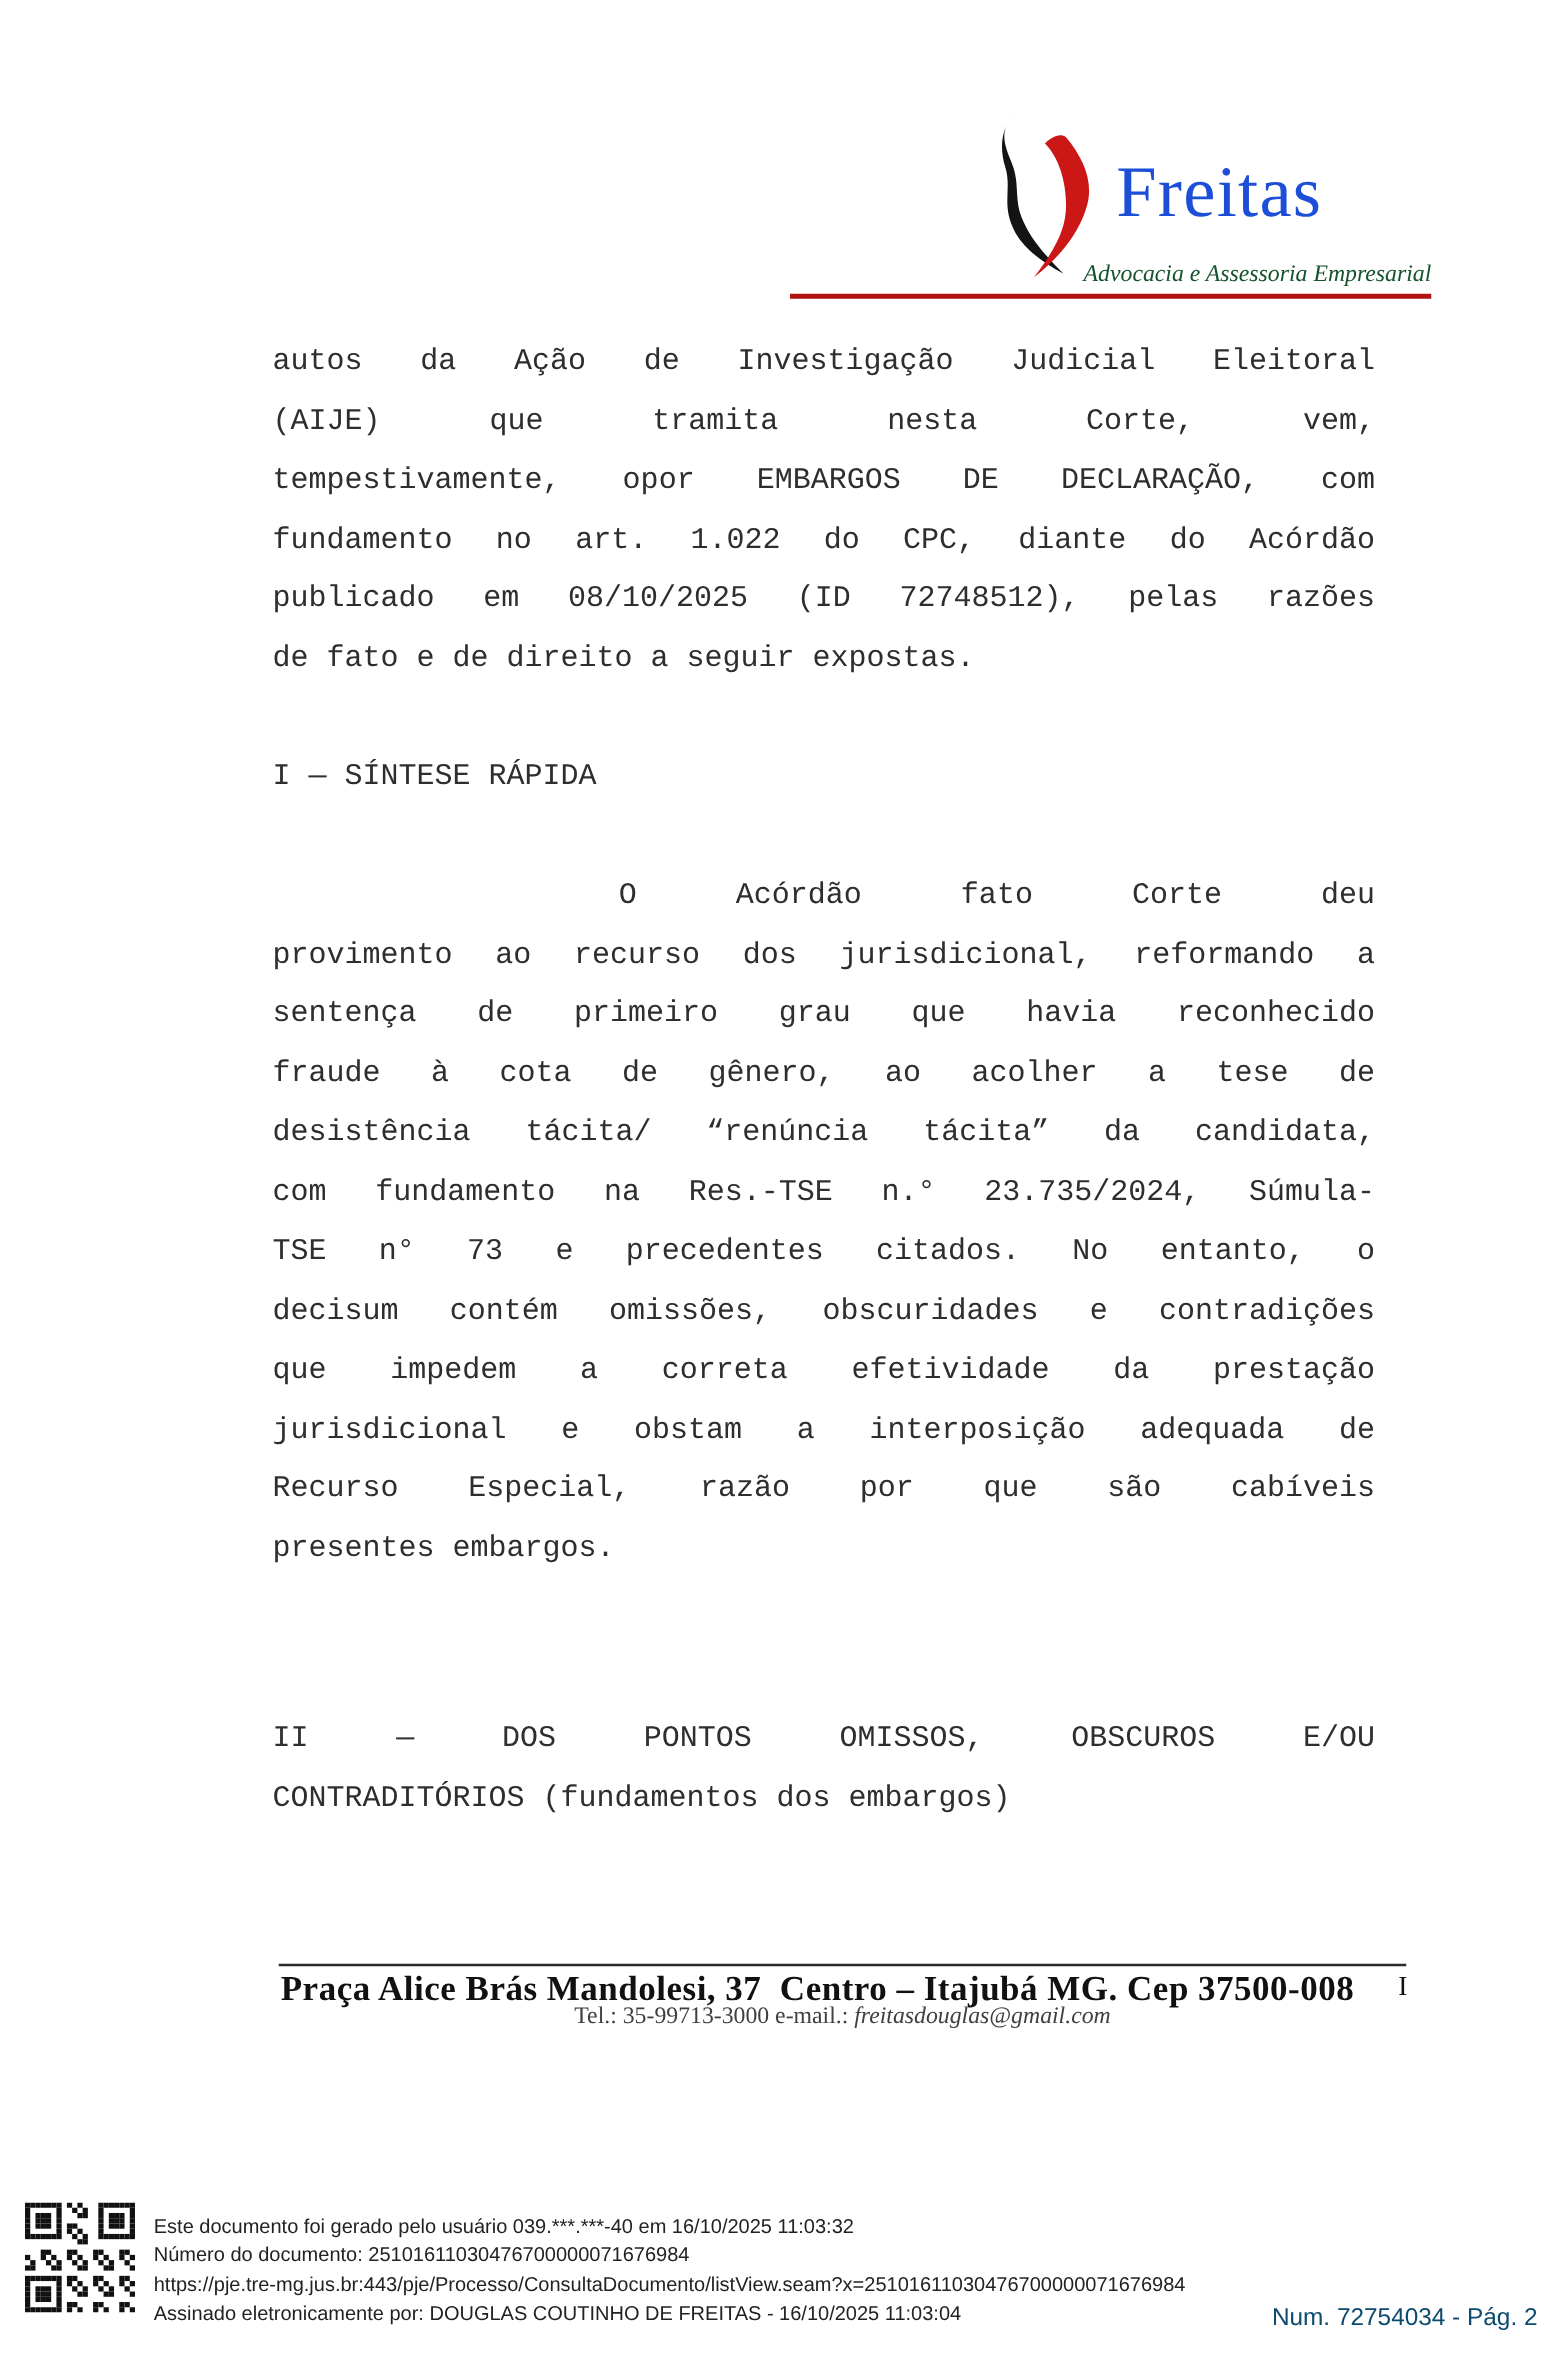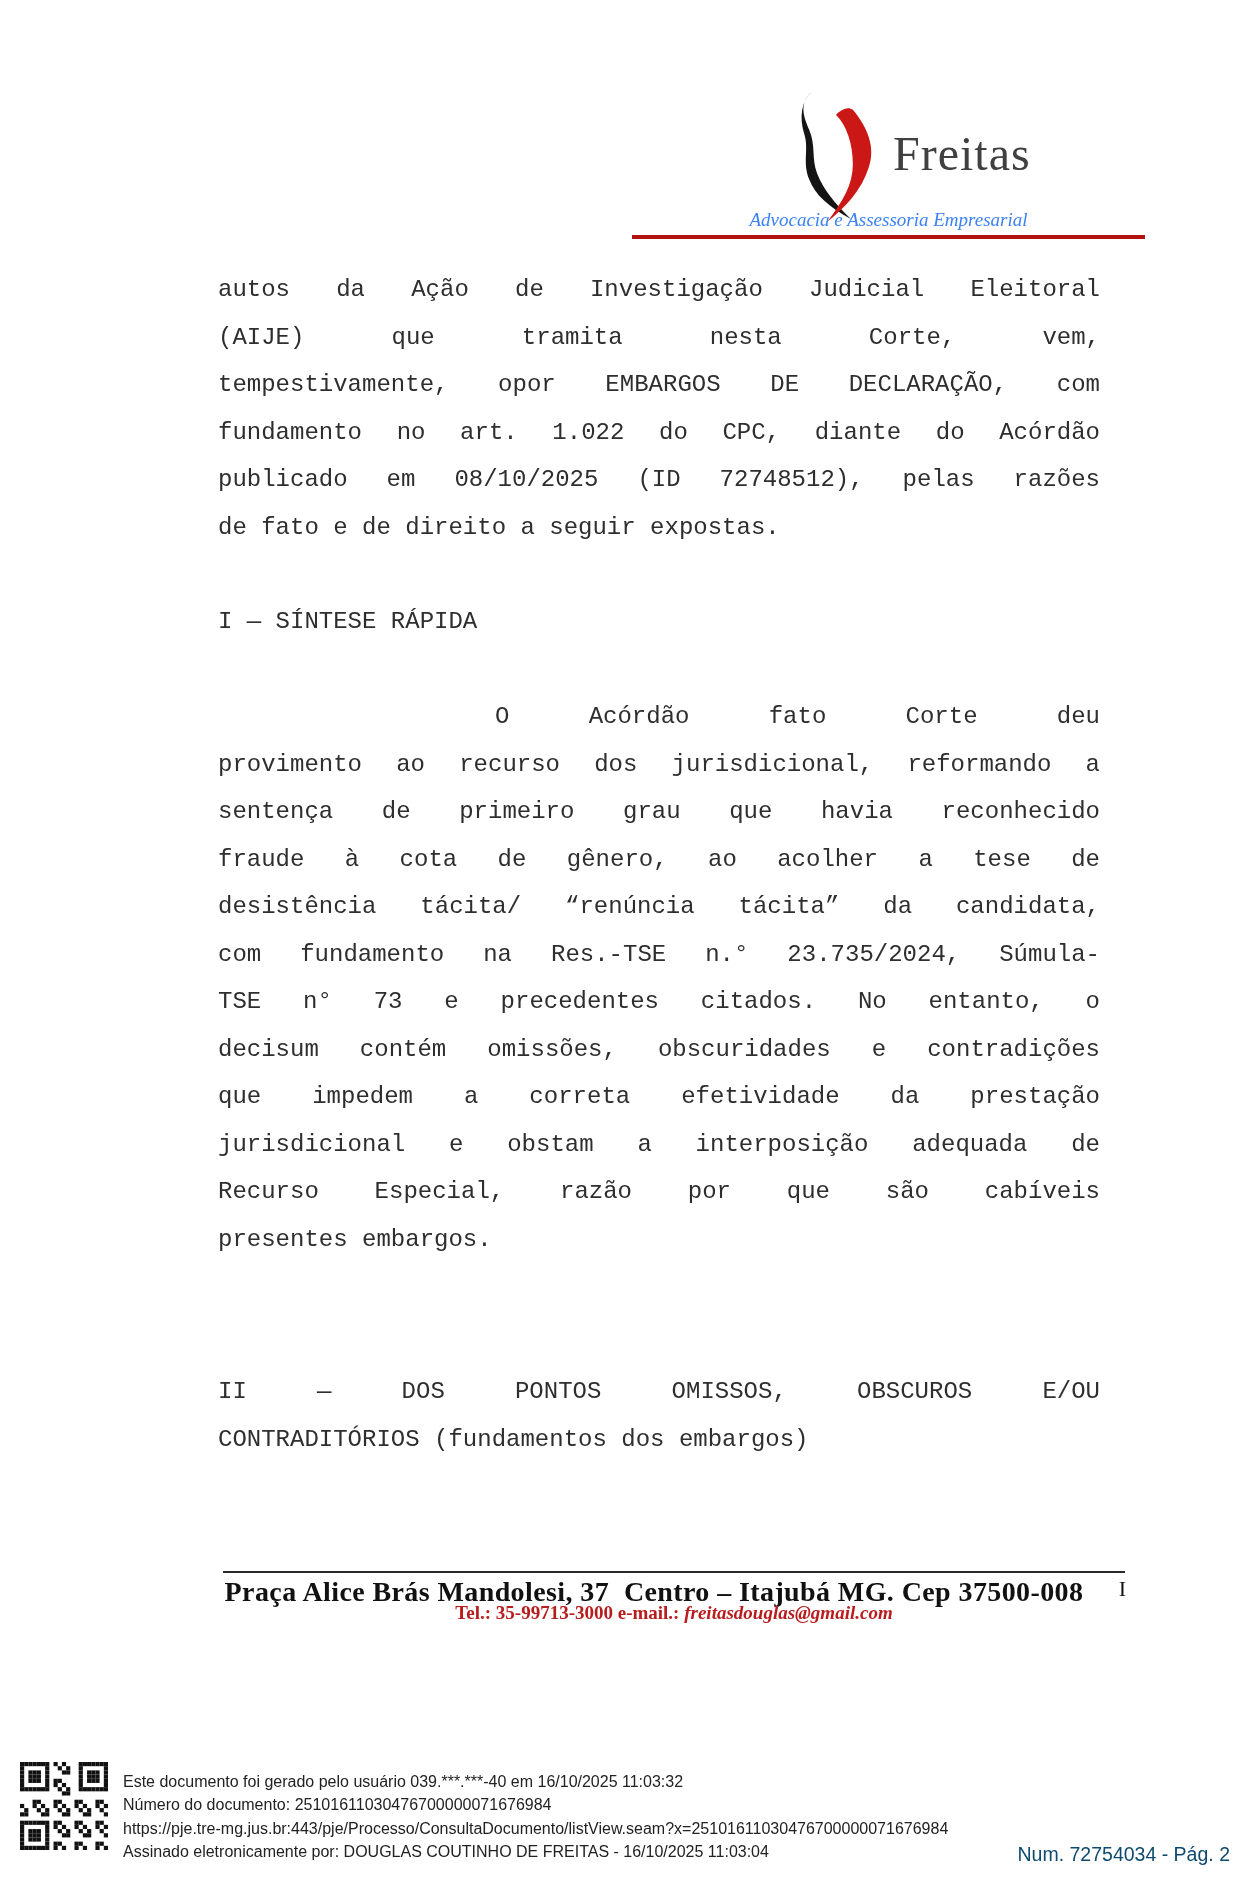--- a/index.html
+++ b/index.html
@@ -2,23 +2,23 @@
 <html><head>
 <meta charset="utf-8">
 <style>
   html,body{margin:0;padding:0;background:#ffffff;}
   .page{position:relative;width:1240px;height:1900px;background:#ffffff;overflow:hidden;
         font-family:"Liberation Serif",serif;color:#1a1a1a;}
 
   
   .logo-mark{position:absolute;left:772px;top:90px;width:122px;height:134px;}
   .logo-name{position:absolute;left:893px;top:118px;font-family:"Liberation Serif",serif;
-             font-size:48px;line-height:72px;color:#404040;letter-spacing:1px;}
-  .logo-tagline{position:absolute;left:632px;top:209px;width:513px;text-align:center;
-                font-family:"Liberation Serif",serif;font-style:italic;font-size:19px;color:#3b82f6;}
+             font-size:58px;line-height:72px;color:#1d4ed8;letter-spacing:1px;}
+  .logo-tagline{position:absolute;left:632px;top:209px;width:513px;text-align:right;
+                font-family:"Liberation Serif",serif;font-style:italic;font-size:19px;color:#14532d;}
   .logo-underline{position:absolute;left:632px;top:235px;width:513px;height:4px;background:#b11212;}
 
   
   .body-block{position:absolute;left:218px;width:882px;
               font-family:"Liberation Mono","DejaVu Sans Mono",monospace;
               font-size:24px;line-height:47.5px;color:#2e2e2e;}
   #para1{top:266px;}
   #heading1{top:598px;}
   #para2{top:693px;}
   #heading2{top:1368px;}
@@ -28,21 +28,21 @@
 
   
   .footer-rule{position:absolute;left:223px;top:1571px;width:902px;height:0;
                border-top:2.5px solid #2a2a2a;}
   .footer-address{position:absolute;left:223px;top:1576px;width:862px;text-align:center;
                   font-family:"Liberation Serif",serif;font-weight:bold;font-size:28px;
                   letter-spacing:0.4px;color:#111;white-space:pre;}
   .footer-page{position:absolute;left:1090px;top:1576px;width:36px;text-align:right;
                font-family:"Liberation Serif",serif;font-size:22px;color:#111;}
   .footer-tel{position:absolute;left:223px;top:1602px;width:902px;text-align:center;
-              font-family:"Liberation Serif",serif;font-size:19px;color:#b91c1c;font-weight:bold;}
+              font-family:"Liberation Serif",serif;font-size:19px;color:#404040;}
   .footer-tel .email{font-style:italic;}
 
   
   .qr-box{position:absolute;left:20px;top:1762px;width:88px;height:88px;}
   .stamp-lines{position:absolute;left:123px;top:1770px;width:900px;
                font-family:"Liberation Sans",sans-serif;font-size:16px;line-height:23.3px;color:#222;}
   .stamp-page{position:absolute;right:10px;top:1843px;font-family:"Liberation Sans",sans-serif;
               font-size:19.5px;color:#0c4a6e;}
 </style>
 </head>

